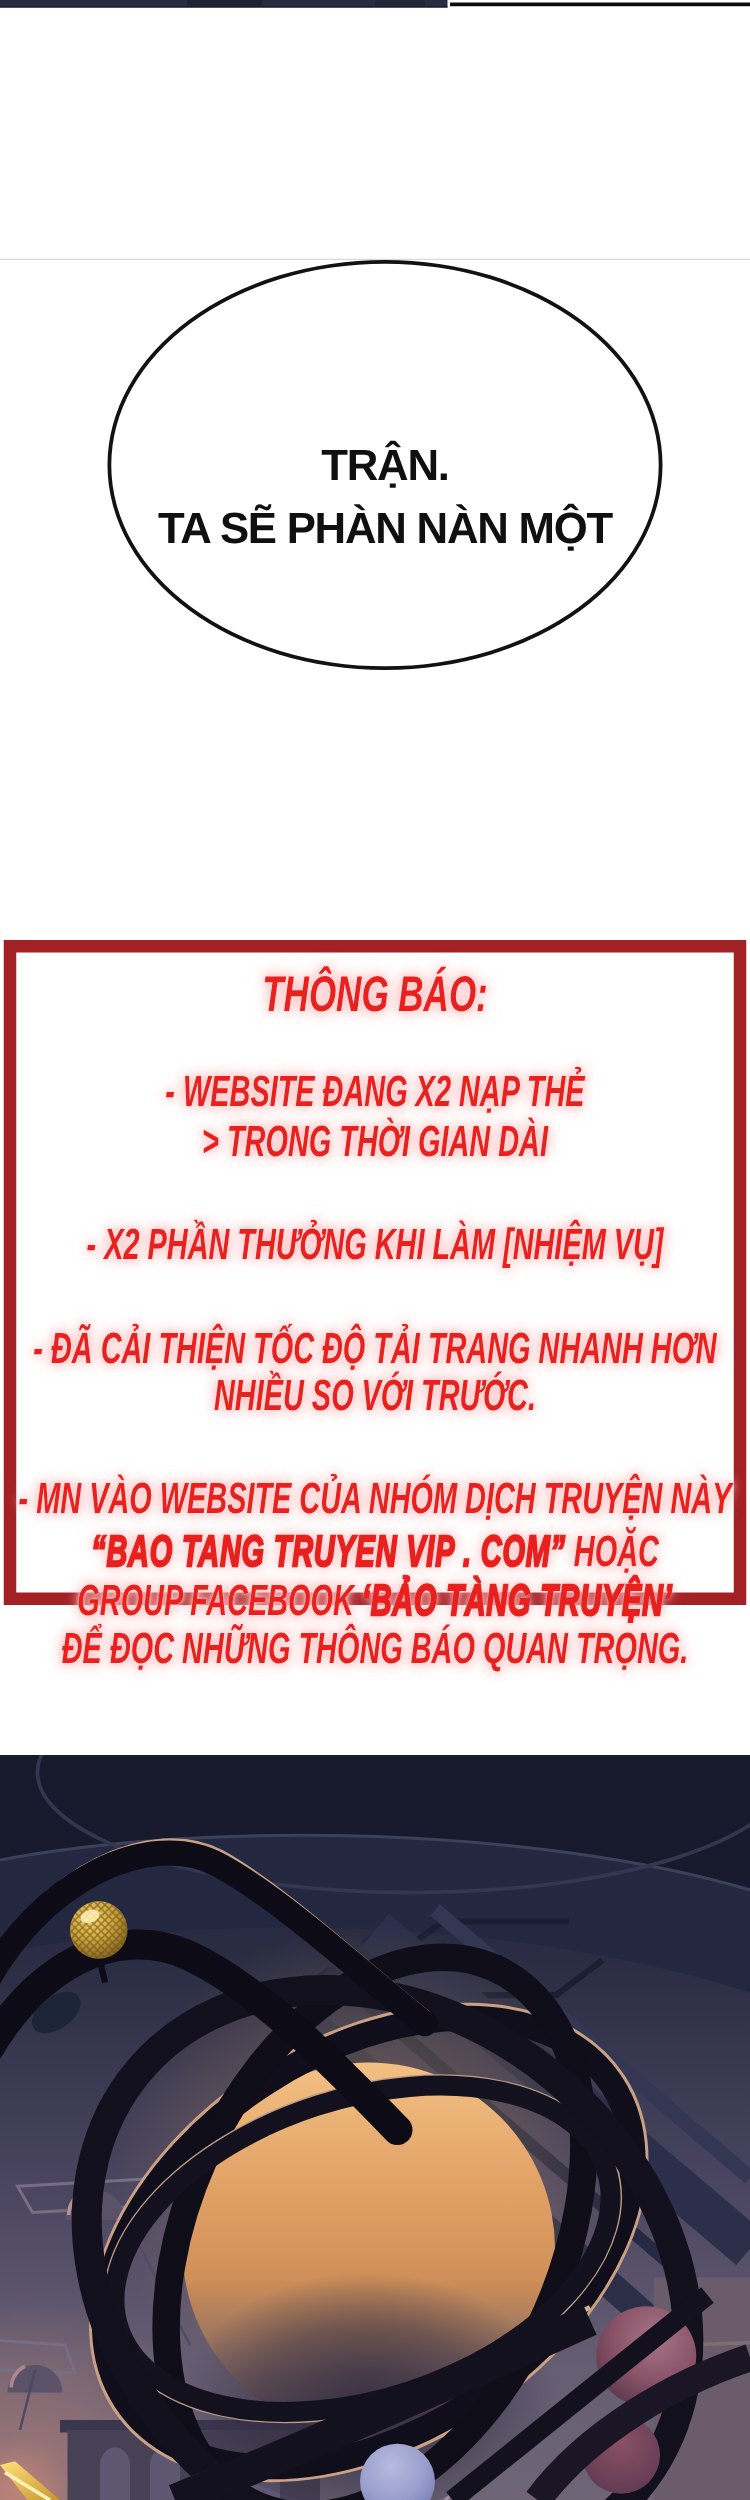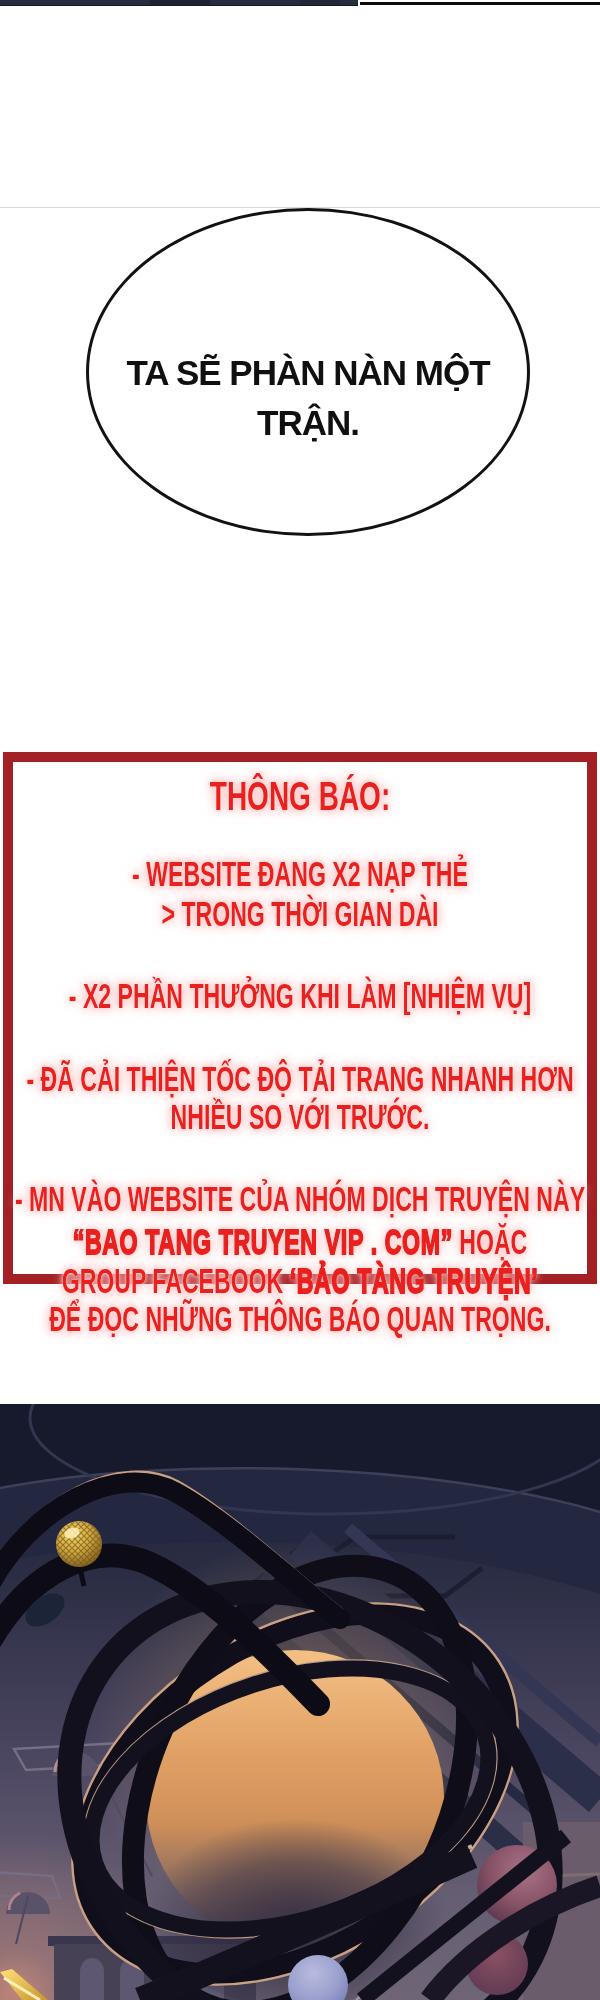--- a/index.html
+++ b/index.html
@@ -17,21 +17,21 @@
 
   
   .bubble{position:absolute;left:86px;top:208px;width:444px;height:328px;background:#ffffff;
           border:3px solid #121212;border-radius:50%;box-sizing:border-box;
           display:flex;flex-direction:column;align-items:center;justify-content:center;}
   .bubble-text{transform:translateY(26px);text-align:center;font-weight:bold;font-size:35px;
                line-height:50px;letter-spacing:-1px;color:#101010;}
 
   
   .notice{position:absolute;left:3px;top:752px;width:594px;height:532px;box-sizing:border-box;
-          border:10px solid #a32024;background:#ffffff;}
+          border:10px solid #a32024;background:#ffffff;font-style:italic;}
   .nline{position:absolute;left:50%;white-space:nowrap;font-weight:bold;font-size:35px;line-height:40px;
          color:#e8201e;transform:translateX(-50%) scaleX(0.66);
          text-shadow:0 0 1px #ffffff,0 0 5px #ffd6d6,0 0 10px #ffb9b9,0 0 16px rgba(255,158,158,.65);}
   .nhead{font-size:40px;line-height:44px;transform:translateX(-50%) scaleX(0.70);}
   .hl{-webkit-text-stroke:1.8px #e8201e;letter-spacing:1px;}
 
   
   .artwork{position:absolute;left:0;top:1404px;width:600px;height:596px;}
 </style>
 </head>
@@ -43,22 +43,22 @@
     <div class="bar"></div>
     <div class="seg1"></div>
     <div class="seg2"></div>
     <div class="line"></div>
   </div>
 
   <div class="divider"></div>
 
   <div class="bubble">
     <div class="bubble-text">
+      <div>TRẬN.</div>
       <div>TA SẼ PHÀN NÀN MỘT</div>
-      <div>TRẬN.</div>
     </div>
   </div>
 
   <div class="notice">
     <div class="nline nhead" style="top:12px">THÔNG BÁO:</div>
     <div class="nline" style="top:92px">- WEBSITE ĐANG X2 NẠP THẺ</div>
     <div class="nline" style="top:132px">&gt; TRONG THỜI GIAN DÀI</div>
     <div class="nline" style="top:214px">- X2 PHẦN THƯỞNG KHI LÀM [NHIỆM VỤ]</div>
     <div class="nline" style="top:297px">- ĐÃ CẢI THIỆN TỐC ĐỘ TẢI TRANG NHANH HƠN</div>
     <div class="nline" style="top:335px">NHIỀU SO VỚI TRƯỚC.</div>

